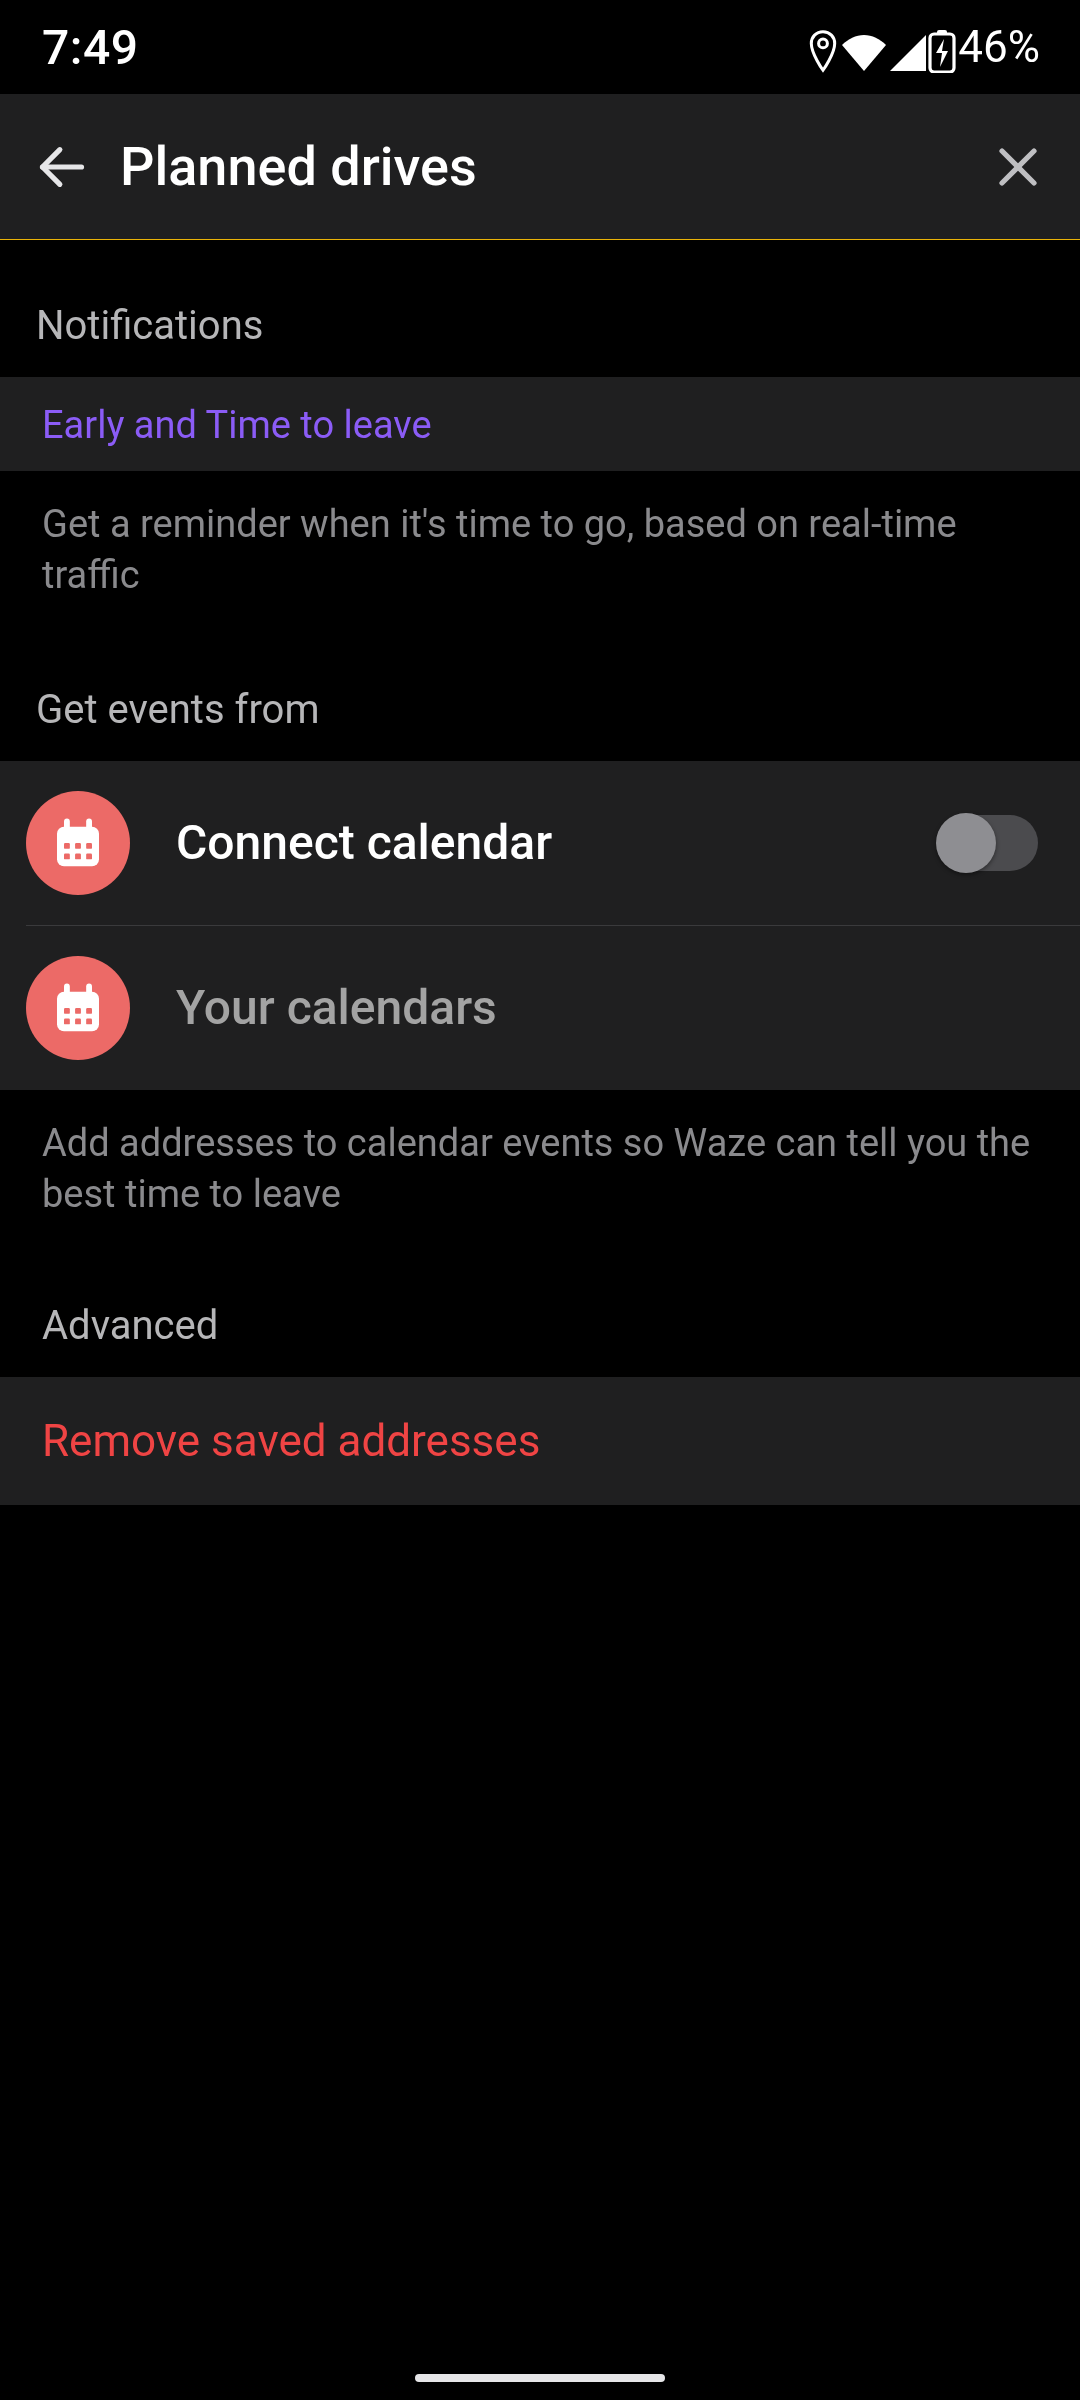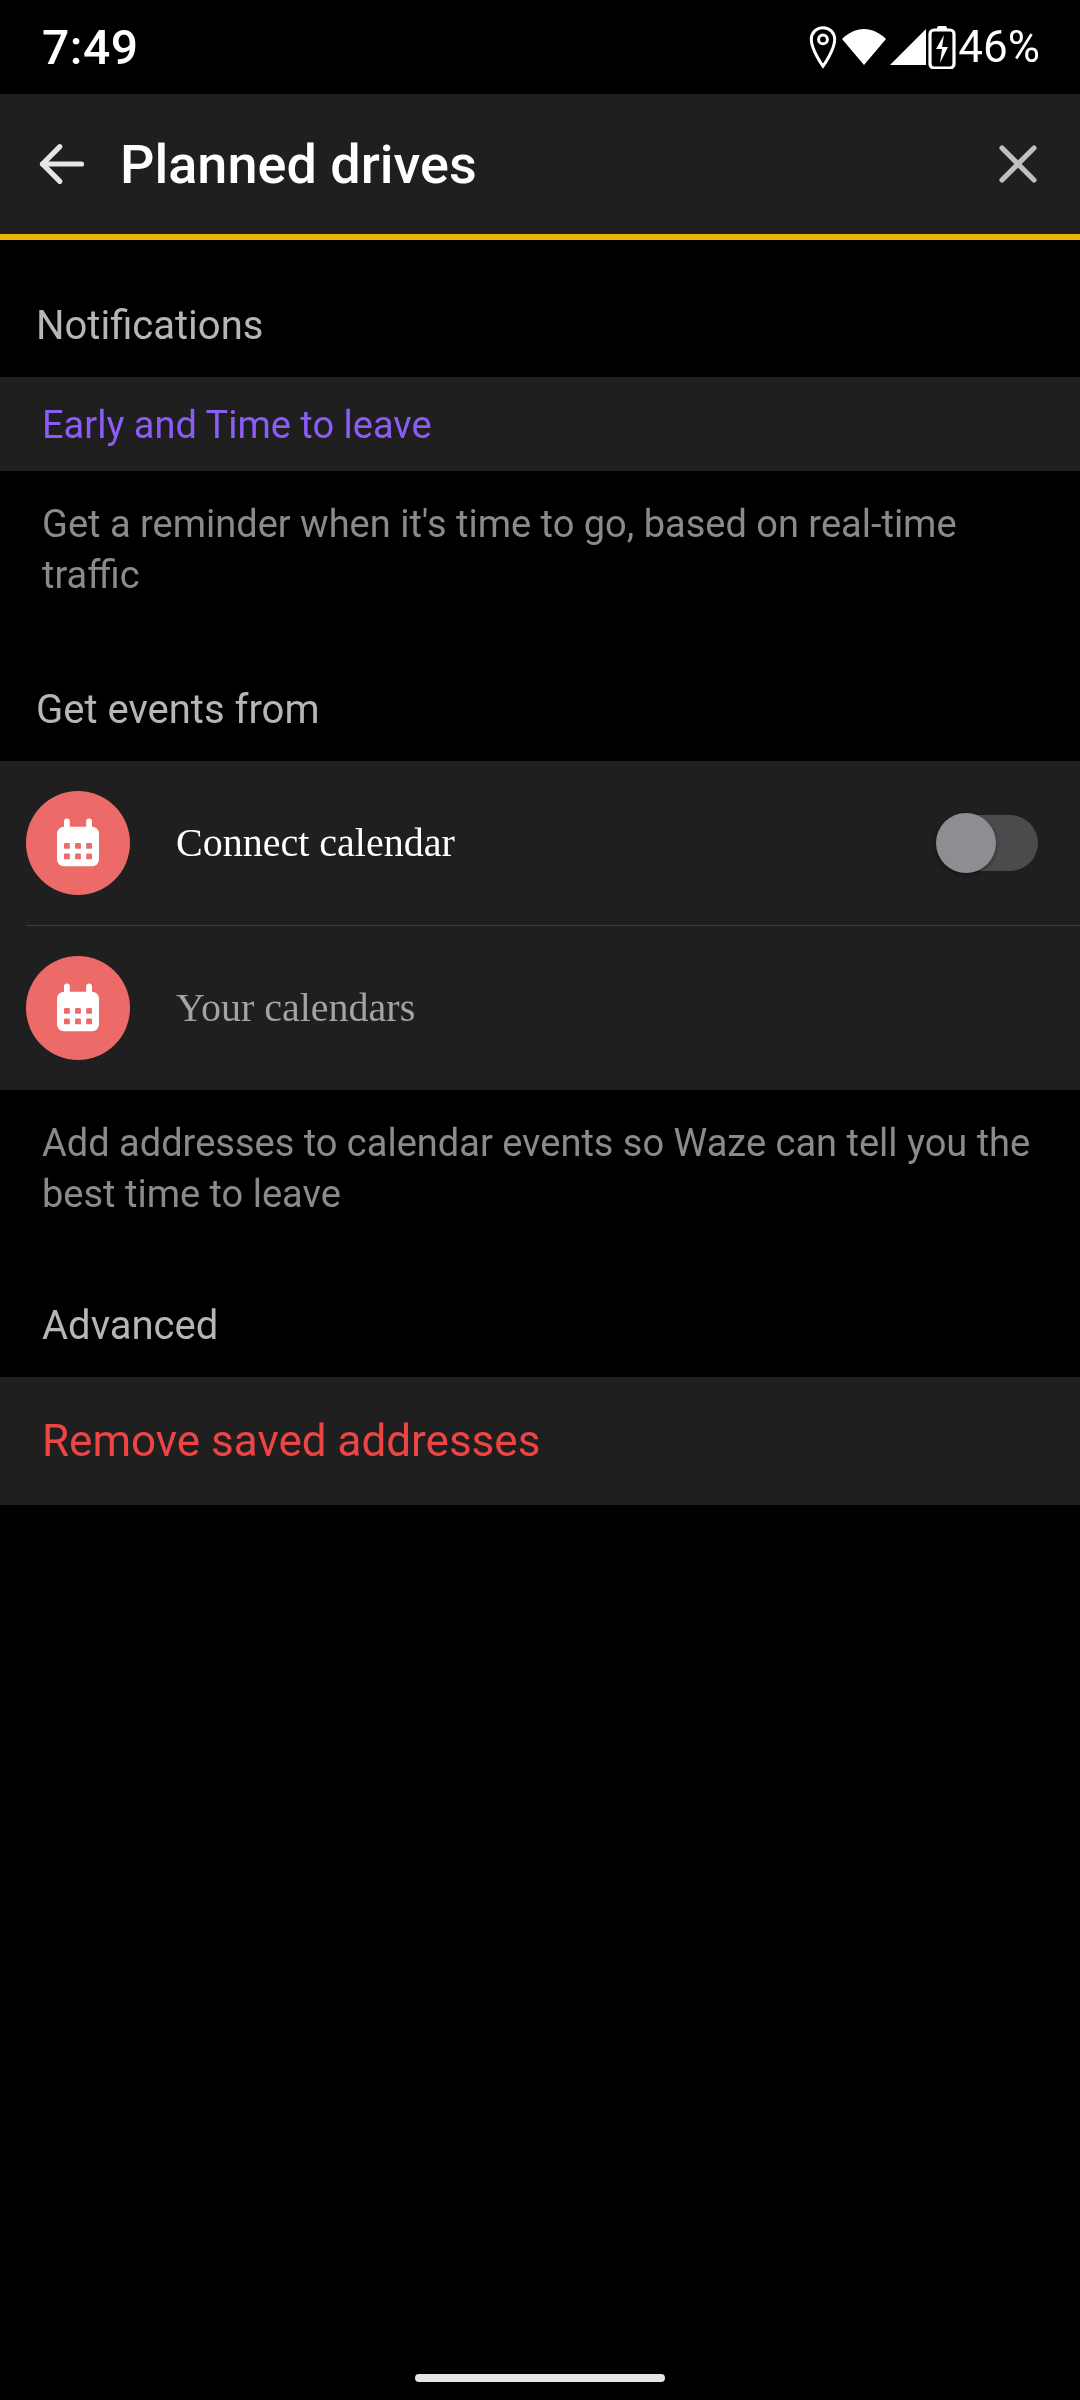--- a/index.html
+++ b/index.html
@@ -20,38 +20,38 @@
     justify-content: space-between;
     padding: 0 40px 0 42px;
   }
   .status-time {
     font-size: 48px;
     font-weight: 500;
     letter-spacing: 0.5px;
   }
   .status-right {
     display: flex;
-    align-items: center;
+    align-items: flex-end;
     gap: 0;
   }
   .status-icon svg { display: block; }
   .status-batt-text {
     font-size: 44px;
     font-weight: 400;
     margin-left: 2px;
   }
 
   
   .app-bar {
     height: 146px;
     background: #1f1f20;
     display: flex;
     align-items: center;
     padding: 0 28px;
-    border-bottom: 6px solid #eab308;
+    border-bottom: 1px solid #eab308;
   }
   .back-btn, .close-btn {
     width: 68px;
     height: 68px;
     display: flex;
     align-items: center;
     justify-content: center;
   }
   .app-title {
     font-size: 54px;
@@ -73,21 +73,21 @@
     padding: 26px 42px 24px 42px;
     display: flex;
     align-items: center;
     gap: 46px;
   }
   .row .text-col { flex: 1; display: flex; flex-direction: column; gap: 6px; }
   .row-title { font-size: 44px; font-weight: 500; line-height: 1.25; }
   .row-sub { font-size: 38px; color: #8b5cf6; }
 
   .row.icon-row { padding: 30px 42px 30px 26px; }
-  .row.icon-row .row-title { font-size: 40px; font-family: Liberation Serif, serif; }
+  .row.icon-row .row-title { font-size: 48px; }
   .row.icon-row.disabled .row-title { color: #a3a3a3; }
 
   .icon-circle {
     width: 104px; height: 104px;
     border-radius: 52px;
     background: #ec6a67;
     display: flex; align-items: center; justify-content: center;
     flex-shrink: 0;
   }
 

